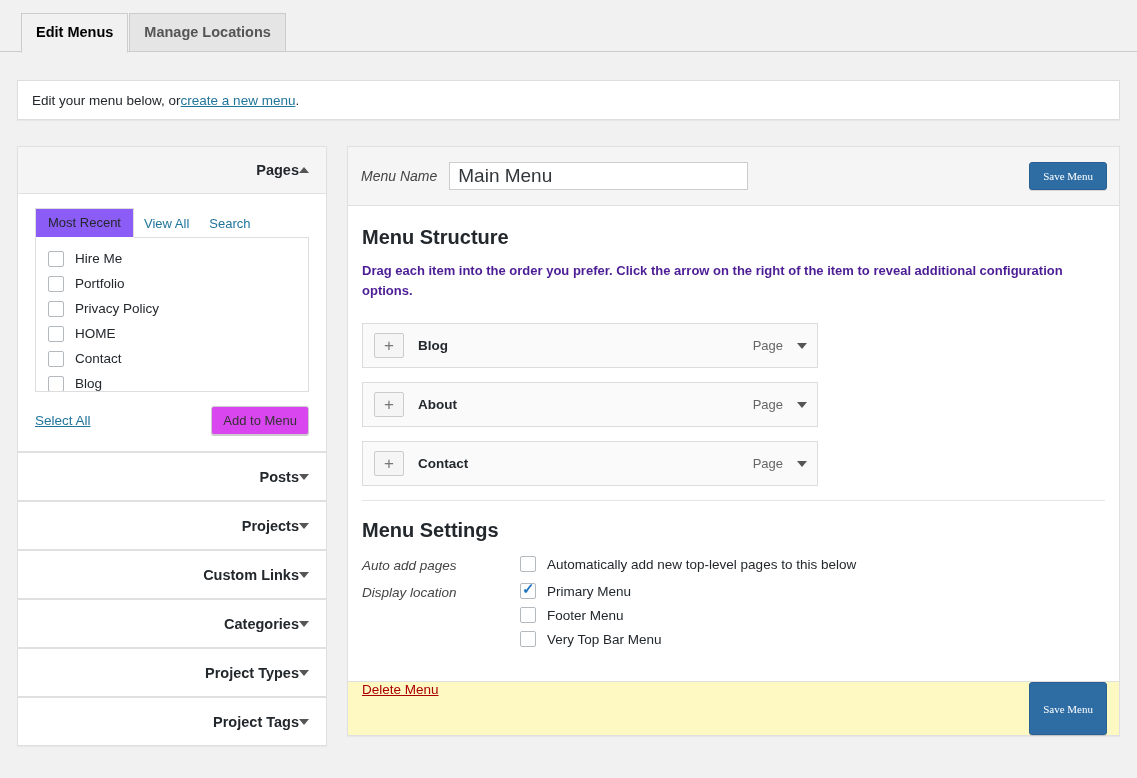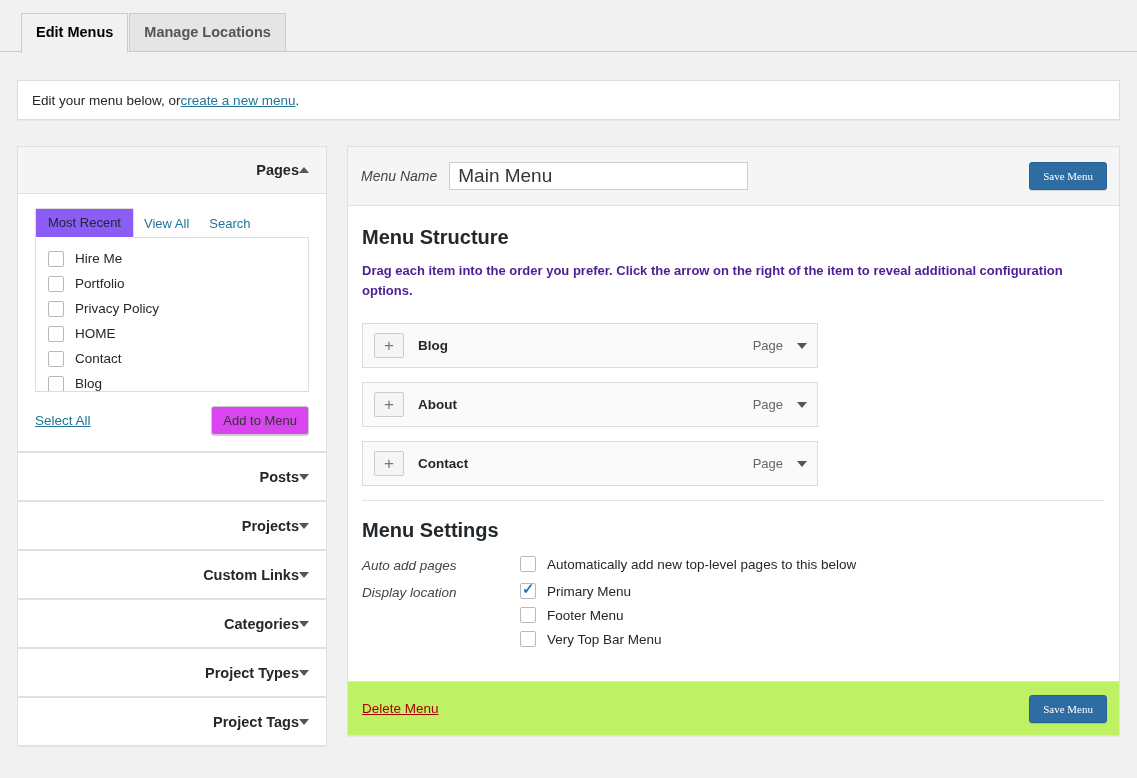--- a/index.html
+++ b/index.html
@@ -149,22 +149,22 @@
   .divider { border-top: 1px solid #e5e5e5; margin: 14px 0 0 0; }
   .settings { padding: 18px 14px 24px 14px; }
   .settings-title { font-size: 20px; font-weight: bold; margin: 0 0 14px 0; }
   .setting-row { display: flex; align-items: flex-start; margin-bottom: 10px; }
   .setting-label { width: 158px; font-size: 13.5px; font-style: italic; color: #444; padding-top: 2px; flex: none; }
   .setting-opts { display: flex; flex-direction: column; }
   .opt { display: flex; align-items: center; margin-bottom: 8px; font-size: 13.5px; }
   .opt:last-child { margin-bottom: 0; }
 
   .menu-footer {
-    border-top: 1px solid #e0e0e0; background: #bef264;
-    height: 54px; display: flex; align-items: center; padding: 0 12px 0 14px;
+    border-top: 1px solid #e0e0e0; background: #fef9c3;
+    height: 54px; display: flex; padding: 0 12px 0 14px;
   }
   .delete-link { color: #a00; font-size: 13.5px; text-decoration: underline; }
 </style>
 </head>
 <body>
 
 <div class="page">
 
   <div class="tab-row">
     <div class="tab-strip">

